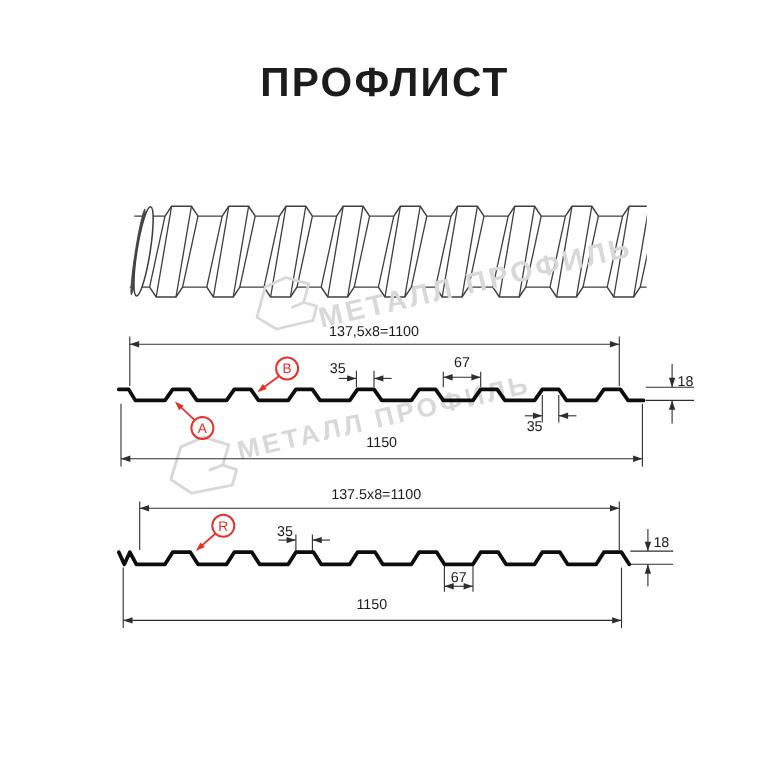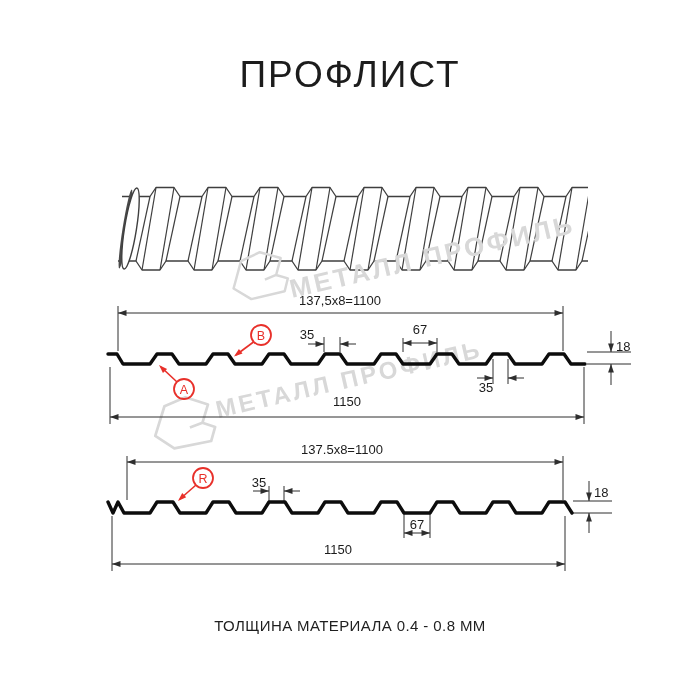--- a/index.html
+++ b/index.html
@@ -1,19 +1,19 @@
 <!DOCTYPE html>
 <html><head>
 <meta charset="utf-8">
 <style>
   html,body{margin:0;padding:0;background:#fff;}
   .page{position:relative;width:700px;height:700px;background:#ffffff;overflow:hidden;
         font-family:"Liberation Sans",sans-serif;}
   .title{position:absolute;top:54px;left:0;width:100%;text-align:center;
-         font-size:37px;font-weight:normal;letter-spacing:2px;color:#1c1c1c;}
+         font-size:37px;font-weight:bold;letter-spacing:2px;color:#1c1c1c;}
   .subtitle{position:absolute;top:98px;left:0;width:100%;text-align:center;
             font-size:18px;font-weight:bold;letter-spacing:1.5px;color:#2b2b2b;}
   .footer{position:absolute;top:617px;left:0;width:100%;text-align:center;
           font-size:15px;letter-spacing:.4px;color:#1f1f1f;}
   svg{position:absolute;top:0;left:0;}
   text{font-family:"Liberation Sans",sans-serif;}
 </style>
 </head>
 <body>
 
@@ -158,14 +158,13 @@
         <text x="594" y="497" text-anchor="start" font-size="13" fill="#1c1c1c">18</text>
         <text x="417" y="529" text-anchor="middle" font-size="13" fill="#1c1c1c">67</text>
         <text x="338" y="554" text-anchor="middle" font-size="13" fill="#1c1c1c">1150</text>
         <line x1="196" y1="485" x2="180" y2="499" stroke="#e8302a" stroke-width="1.6"></line>
         <polygon points="178,501 186.1943017079442,497.32393967416436 182.23871121958172,493.08208820477313" fill="#e8302a"></polygon>
         <circle cx="203" cy="478" r="10" fill="#ffffff" fill-opacity="0" stroke="#e8302a" stroke-width="1.8"></circle>
         <text x="203" y="482.5" text-anchor="middle" font-size="12.5" fill="#e8302a">R</text>
       </g>
   </svg>
 
-  <div class="footer">ТОЛЩИНА МАТЕРИАЛА 0.4 - 0.8 ММ</div>
 </div>
 
 </body></html>

